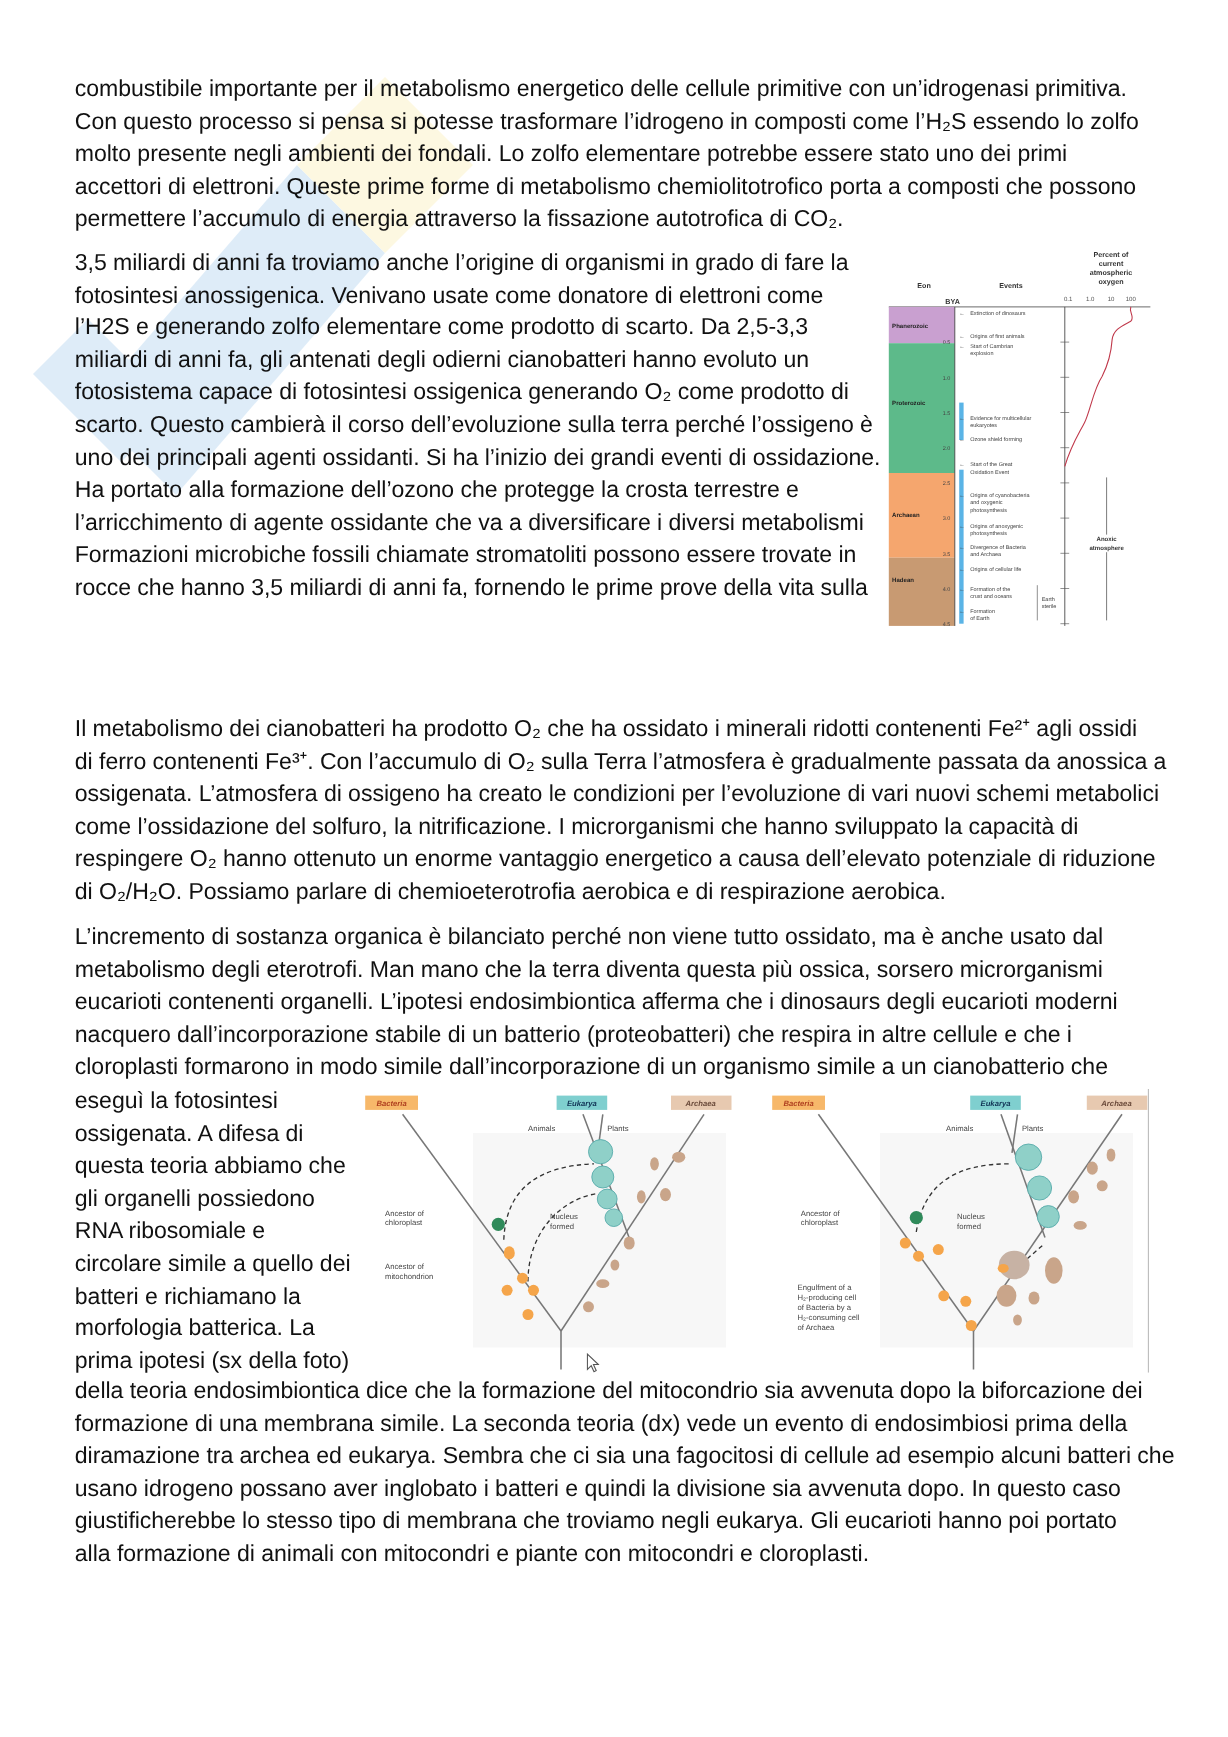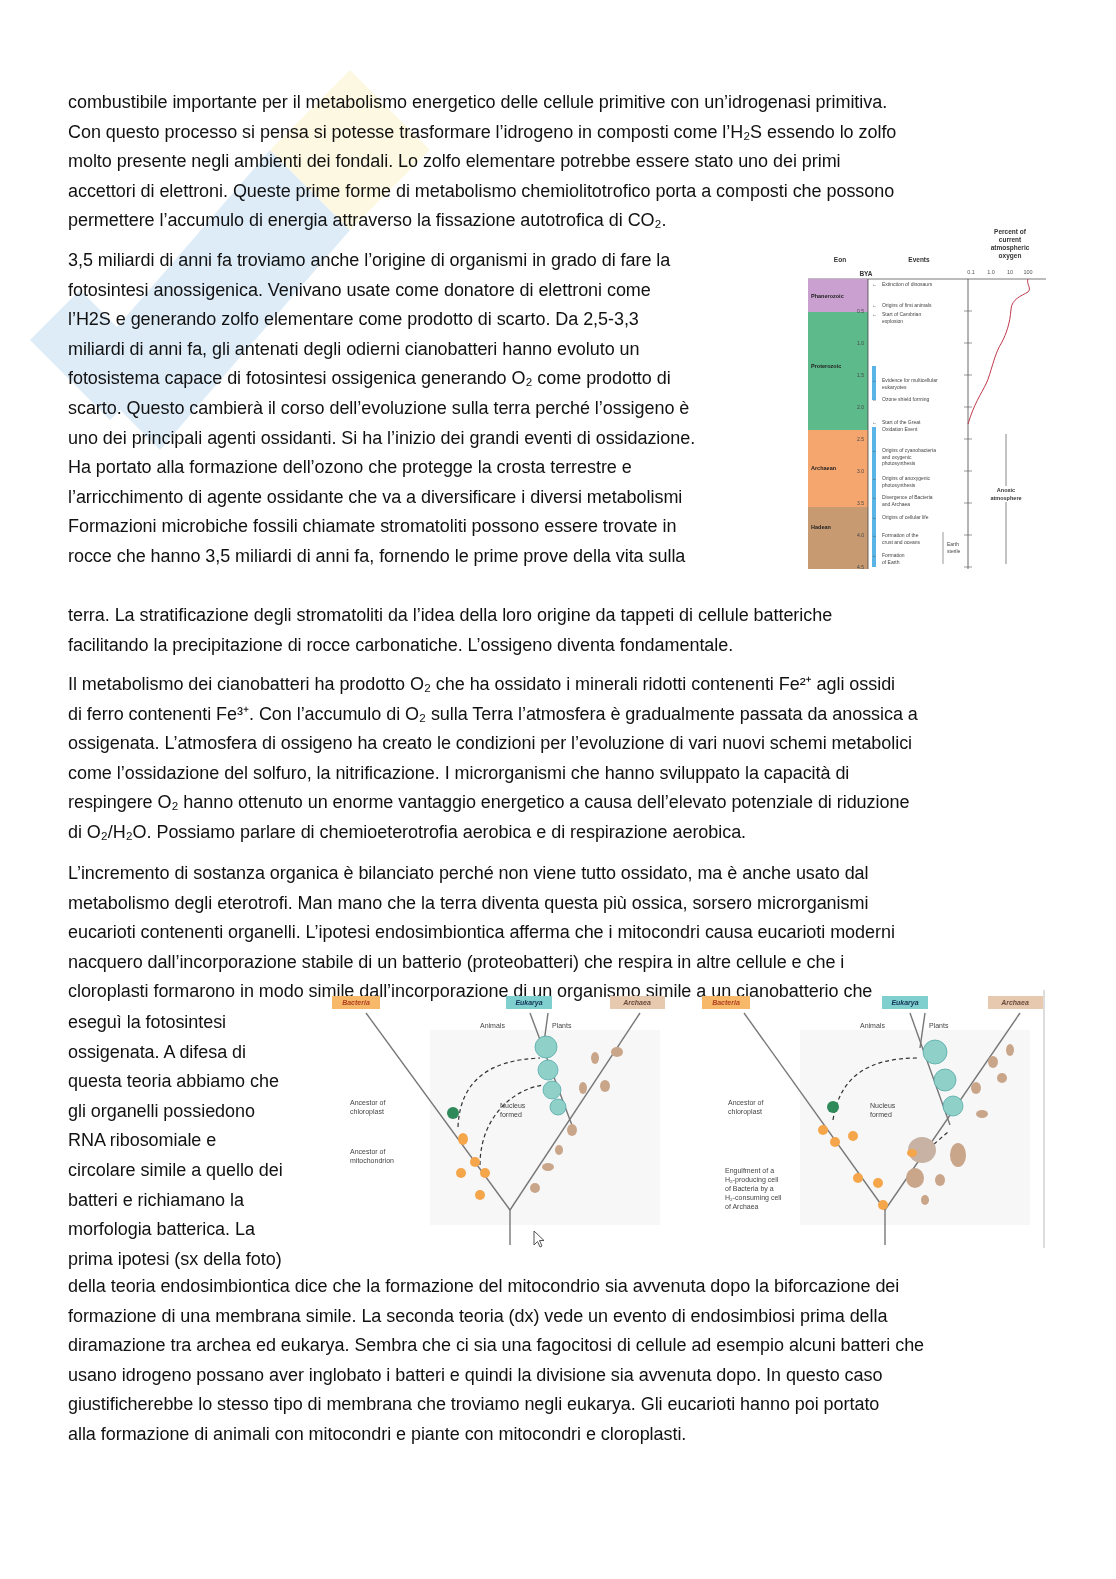--- a/index.html
+++ b/index.html
@@ -1,20 +1,20 @@
 <!DOCTYPE html>
 <html><head>
 <meta charset="utf-8">
 <style>
   html, body { margin: 0; padding: 0; background: #ffffff; }
   body { width: 1116px; height: 1579px; position: relative; overflow: hidden;
          font-family: "Liberation Sans", sans-serif; color: #111; }
   .page { position: absolute; left: 0; top: 0; width: 1116px; height: 1579px; }
   .watermark { position: absolute; left: 20px; top: 40px; width: 480px; height: 420px; opacity: 0.16; pointer-events: none; }
-  .txt { position: absolute; left: 68px; font-size: 18px; line-height: 29.6px; letter-spacing: -0.05px; margin-top: 22px; }
+  .txt { position: absolute; left: 68px; font-size: 21px; line-height: 29.6px; letter-spacing: -0.05px; }
   .p1 { top: 66px; width: 980px; }
   .p2 { top: 224px; width: 730px; }
   .p2b { top: 579px; width: 980px; }
   .p3 { top: 648px; width: 990px; }
   .p4 { top: 837px; width: 990px; }
   .p5 { top: 986px; width: 252px; }
   .p5b { top: 1250px; width: 990px; }
   .line { display: block; white-space: nowrap; }
   .fig1 { position: absolute; left: 806px; top: 224px; width: 240px; height: 350px; }
   .fig2 { position: absolute; left: 330px; top: 990px; width: 350px; height: 258px; }
@@ -46,24 +46,20 @@
     <span class="line">fotosintesi anossigenica. Venivano usate come donatore di elettroni come</span>
     <span class="line">l’H2S e generando zolfo elementare come prodotto di scarto. Da 2,5-3,3</span>
     <span class="line">miliardi di anni fa, gli antenati degli odierni cianobatteri hanno evoluto un</span>
     <span class="line">fotosistema capace di fotosintesi ossigenica generando O₂ come prodotto di</span>
     <span class="line">scarto. Questo cambierà il corso dell’evoluzione sulla terra perché l’ossigeno è</span>
     <span class="line">uno dei principali agenti ossidanti. Si ha l’inizio dei grandi eventi di ossidazione.</span>
     <span class="line">Ha portato alla formazione dell’ozono che protegge la crosta terrestre e</span>
     <span class="line">l’arricchimento di agente ossidante che va a diversificare i diversi metabolismi</span>
     <span class="line">Formazioni microbiche fossili chiamate stromatoliti possono essere trovate in</span>
     <span class="line">rocce che hanno 3,5 miliardi di anni fa, fornendo le prime prove della vita sulla</span>
-  </div>
-  <div class="txt p2b">
-    <span class="line">terra. La stratificazione degli stromatoliti da l’idea della loro origine da tappeti di cellule batteriche</span>
-    <span class="line">facilitando la precipitazione di rocce carbonatiche. L’ossigeno diventa fondamentale.</span>
   </div>
 
   <svg class="fig1" viewBox="0 0 240 350">
     <g font-size="6.5" fill="#333" text-anchor="middle" font-weight="bold">
       <text x="34" y="38">Eon</text>
       <text x="113" y="38">Events</text>
       <text x="204" y="10">Percent of</text>
       <text x="204" y="18">current</text>
       <text x="204" y="26">atmospheric</text>
       <text x="204" y="34">oxygen</text>
@@ -166,21 +162,21 @@
     <span class="line">di ferro contenenti Fe³⁺. Con l’accumulo di O₂ sulla Terra l’atmosfera è gradualmente passata da anossica a</span>
     <span class="line">ossigenata. L’atmosfera di ossigeno ha creato le condizioni per l’evoluzione di vari nuovi schemi metabolici</span>
     <span class="line">come l’ossidazione del solfuro, la nitrificazione. I microrganismi che hanno sviluppato la capacità di</span>
     <span class="line">respingere O₂ hanno ottenuto un enorme vantaggio energetico a causa dell’elevato potenziale di riduzione</span>
     <span class="line">di O₂/H₂O. Possiamo parlare di chemioeterotrofia aerobica e di respirazione aerobica.</span>
   </div>
 
   <div class="txt p4">
     <span class="line">L’incremento di sostanza organica è bilanciato perché non viene tutto ossidato, ma è anche usato dal</span>
     <span class="line">metabolismo degli eterotrofi. Man mano che la terra diventa questa più ossica, sorsero microrganismi</span>
-    <span class="line">eucarioti contenenti organelli. L’ipotesi endosimbiontica afferma che i mitocondri causa eucarioti moderni</span>
+    <span class="line">eucarioti contenenti organelli. L’ipotesi endosimbiontica afferma che i dinosaurs degli eucarioti moderni</span>
     <span class="line">nacquero dall’incorporazione stabile di un batterio (proteobatteri)  che respira in altre cellule e che i</span>
     <span class="line">cloroplasti formarono in modo simile dall’incorporazione di un organismo simile a un cianobatterio che</span>
   </div>
 
   <div class="txt p5">
     <span class="line">eseguì la fotosintesi</span>
     <span class="line">ossigenata. A difesa di</span>
     <span class="line">questa teoria abbiamo che</span>
     <span class="line">gli organelli possiedono</span>
     <span class="line">RNA ribosomiale e</span>

